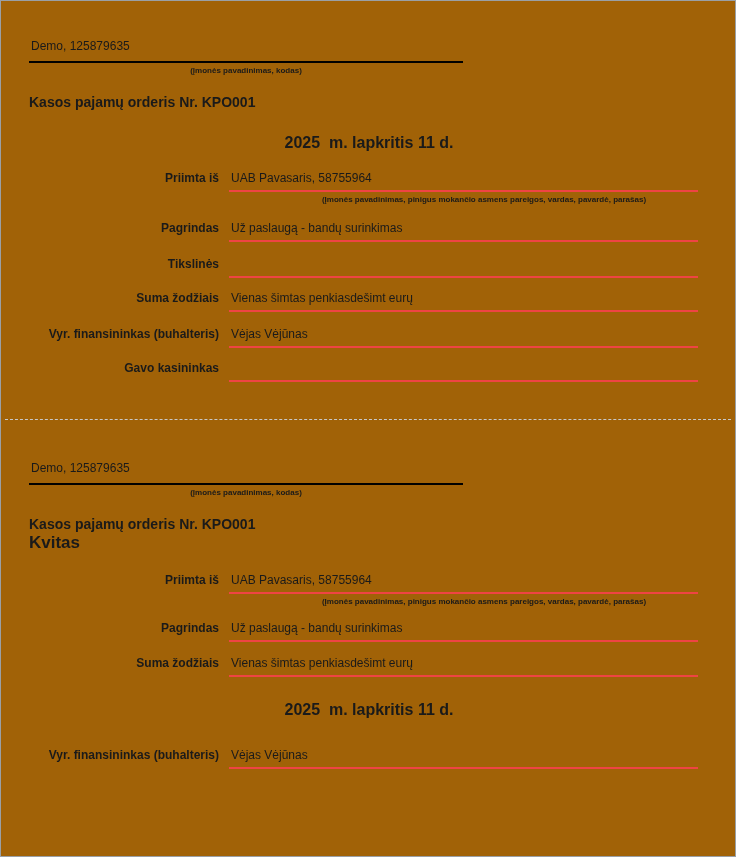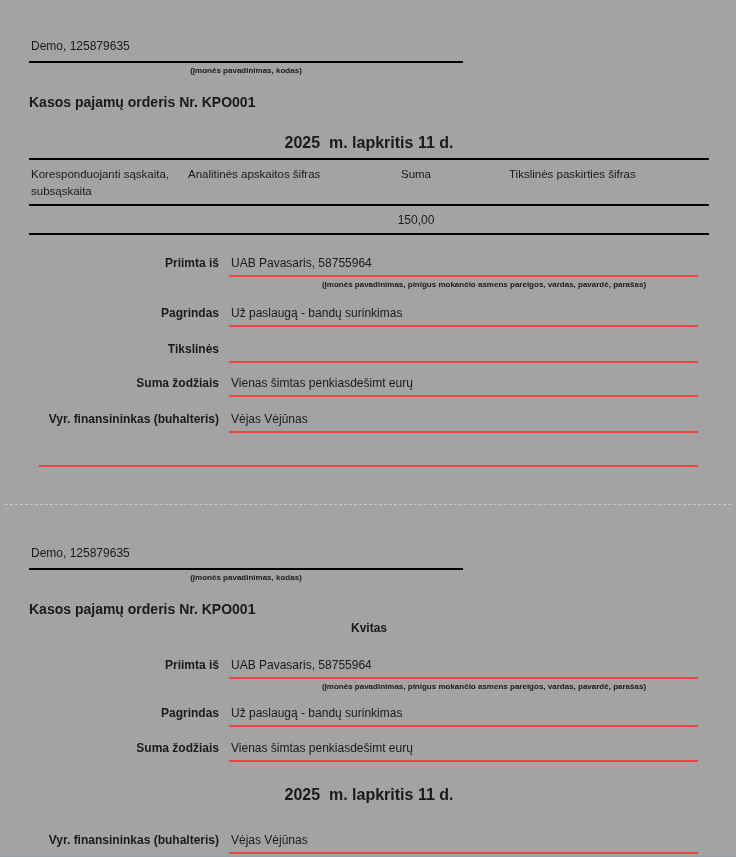--- a/index.html
+++ b/index.html
@@ -1,27 +1,27 @@
 <!DOCTYPE html>
 <html><head>
 <meta charset="utf-8">
 <style>
   html,body { margin:0; padding:0; background:#fff; }
   body { font-family: "Liberation Sans", "DejaVu Sans", sans-serif; color:#1a1a1a; }
   .page {
     position:relative; width:736px; height:857px; box-sizing:border-box;
-    border:1px solid #9aa0a6; background:#a3a3a3; overflow:hidden;
+    border:1px solid #9aa0a6; background:#a16207; overflow:hidden;
   }
   .company-block { margin:38px 0 0 28px; width:434px; }
   .company-name { font-size:12px; line-height:15px; padding:0 0 7px 2px; border-bottom:2px solid #000; }
   .small-caption { font-size:8px; font-weight:bold; line-height:11px; }
   .company-caption { margin-top:2px; text-align:center; }
   .doc-title { margin:18px 0 0 28px; width:680px; font-weight:bold; font-size:14px; line-height:16px; }
   .doc-date { margin:26px 0 0 28px; width:680px; text-align:center; font-weight:bold; font-size:16px; line-height:14px; white-space:pre; }
-  .doc-subtitle { margin:4px 0 8px 28px; width:680px; text-align:center; font-weight:bold; font-size:12px; line-height:14px; }
+  .doc-subtitle { margin:4px 0 8px 28px; width:680px; font-weight:bold; font-size:17px; line-height:14px; }
 
   .acct-table { margin:8px 0 0 28px; width:680px; border-top:2px solid #000; }
   .acct-head { display:grid; grid-template-columns:159px 173px 110px auto; padding:6px 0 4px; border-bottom:2px solid #000; }
   .acct-head .cell { font-size:11.5px; line-height:17px; }
   .c1 { padding-left:2px; }
   .c2 { }
   .c3 { text-align:center; }
   .c4 { padding-left:38px; }
   .acct-row { display:grid; grid-template-columns:159px 173px 110px auto; padding:7px 0 6px; border-bottom:2px solid #000; }
   .acct-row .cell { font-size:12px; line-height:14px; min-height:14px; }
@@ -47,34 +47,20 @@
   <div>
 
     <div class="company-block">
       <div class="company-name">Demo, 125879635</div>
       <div class="small-caption company-caption">(Įmonės pavadinimas, kodas)</div>
     </div>
 
     <div class="doc-title">Kasos pajamų orderis Nr. KPO001</div>
     <div class="doc-date">2025  m. lapkritis 11 d.</div>
 
-    <div class="acct-table">
-      <div class="acct-head">
-        <div class="cell c1">Koresponduojanti sąskaita, subsąskaita</div>
-        <div class="cell c2">Analitinės apskaitos šifras</div>
-        <div class="cell c3">Suma</div>
-        <div class="cell c4">Tikslinės paskirties šifras</div>
-      </div>
-      <div class="acct-row">
-        <div class="cell c1"></div>
-        <div class="cell c2"></div>
-        <div class="cell c3">150,00</div>
-        <div class="cell c4"></div>
-      </div>
-    </div>
 
     <div class="frow mt21">
       <div class="flabel">Priimta iš</div>
       <div class="fvalue">UAB Pavasaris, 58755964</div>
     </div>
     <div class="caption-row">
       <div class="caption-spacer"></div>
       <div class="small-caption">(Įmonės pavadinimas, pinigus mokančio asmens pareigos, vardas, pavardė, parašas)</div>
     </div>
 
@@ -92,20 +78,21 @@
       <div class="flabel">Suma žodžiais</div>
       <div class="fvalue">Vienas šimtas penkiasdešimt eurų</div>
     </div>
 
     <div class="frow mt15">
       <div class="flabel">Vyr. finansininkas (buhalteris)</div>
       <div class="fvalue">Vėjas Vėjūnas</div>
     </div>
 
     <div class="frow mt13">
+      <div class="flabel">Gavo kasininkas</div>
       <div class="fvalue"></div>
     </div>
 
   </div>
 
   <hr class="cut-line">
 
   <div>
 
     <div class="company-block mt41" style="margin-top:41px;">

